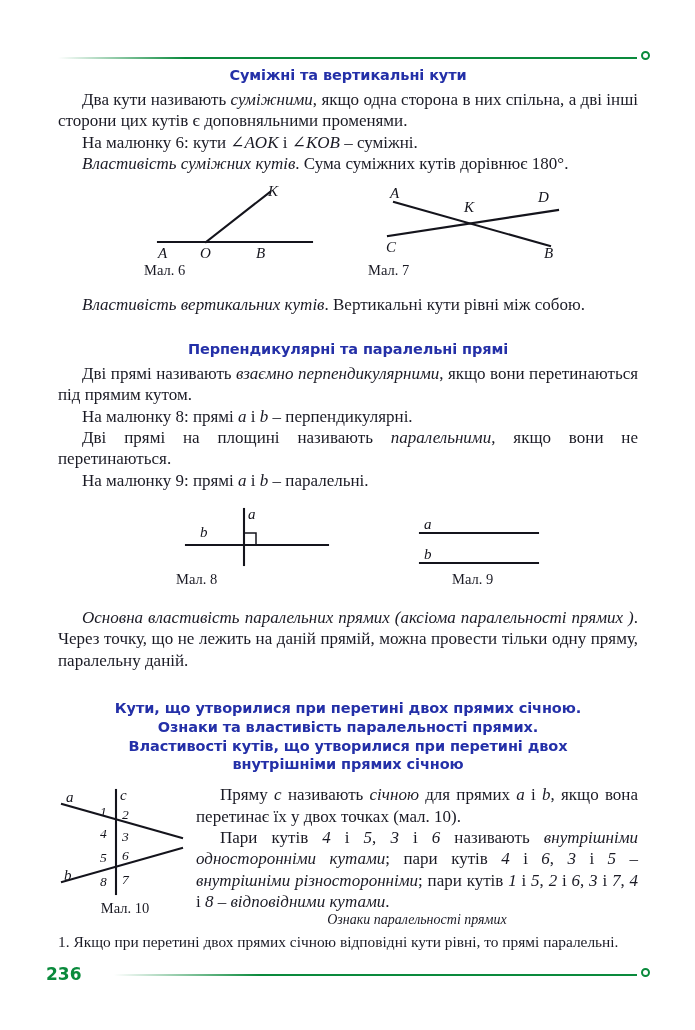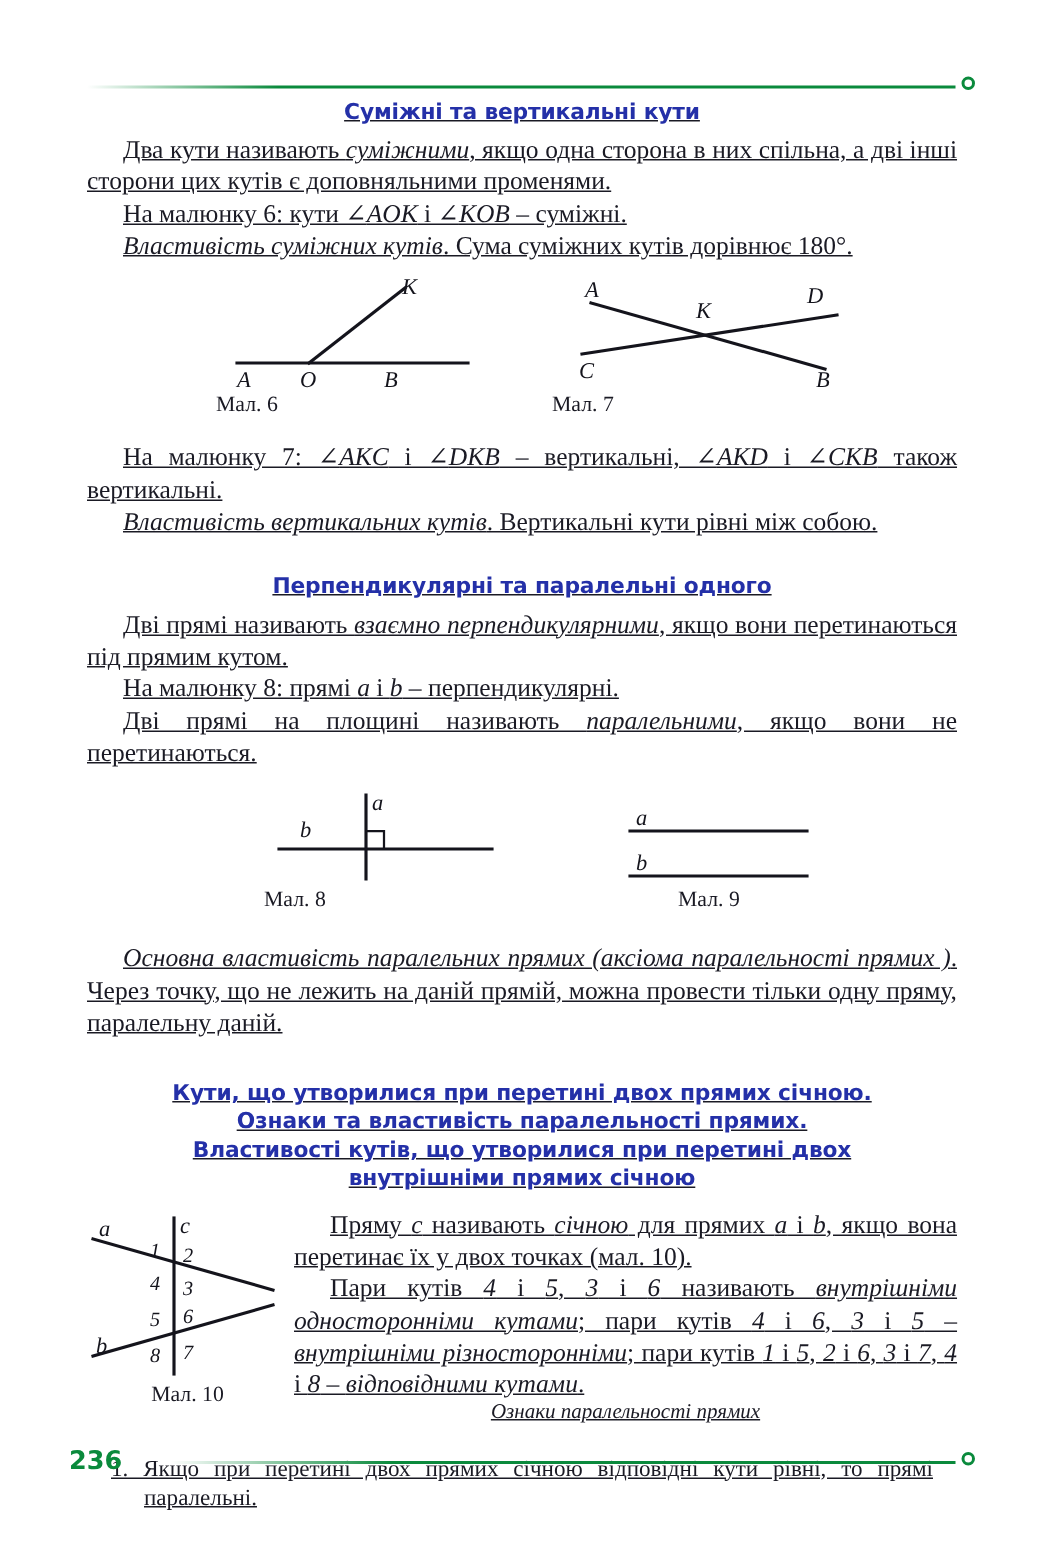--- a/index.html
+++ b/index.html
@@ -55,21 +55,20 @@
     background: #ffffff;
     box-sizing: border-box;
   }
 
   
   .page {
     position: absolute;
     left: 58px;
     top: 66px;
     width: 580px;
-    text-decoration: underline;
   }
 
   h2.sect {
     font-family: "DejaVu Sans", sans-serif;
     font-weight: bold;
     font-size: 14.5px;
     color: #2430a8;
     text-align: center;
     margin: 0 0 4px 0;
     line-height: 1.32;
@@ -133,21 +132,21 @@
     margin-top: 2px;
     padding-left: 6px;
   }
   .subhead-it {
     font-style: italic;
     font-size: 14px;
     text-align: center;
     margin: 0;
   }
   .numitem {
-    margin: 16px;
+    margin: 0;
     font-size: 15.4px;
     line-height: 1.255;
     text-align: justify;
     padding-left: 22px;
     text-indent: -22px;
   }
 
   
   .footer {
     position: absolute;
@@ -229,31 +228,31 @@
         <text class="lbl" x="170" y="18">D</text>
         <text class="lbl" x="18" y="68">C</text>
         <text class="lbl" x="176" y="74">B</text>
       </svg>
       <div class="figcap" style="position:relative;width:210px;margin-top:2px;">Мал. 7</div>
     </div>
   </div>
 
   <div class="sp14"></div>
 
-  <p class="body">На малюнку 7: ∠<i>AKC</i> і ∠<i>DKB</i> – вертикальні, ∠<i>AKD</i> і ∠<i>CKB</i> також вертикальні.</p>
   <p class="body"><i>Властивість вертикальних кутів</i>. Вертикальні кути рівні між собою.</p>
 
   <div class="sp14"></div>
   <div class="sp10"></div>
 
-  <h2 class="sect">Перпендикулярні та паралельні одного</h2>
+  <h2 class="sect">Перпендикулярні та паралельні прямі</h2>
 
   <p class="body">Дві прямі називають <i>взаємно перпендикулярними</i>, якщо вони перетинаються під прямим кутом.</p>
   <p class="body">На малюнку 8: прямі <i>a</i> і <i>b</i> – перпендикулярні.</p>
   <p class="body">Дві прямі на площині називають <i>паралельними</i>, якщо вони не перетинаються.</p>
+  <p class="body">На малюнку 9: прямі <i>a</i> і <i>b</i> – паралельні.</p>
 
   <div class="sp10"></div>
 
   <div class="figrow" style="height:92px;">
 
     <div style="position:absolute;left:118px;top:0;">
       <svg width="185" height="70" viewBox="0 0 185 70">
         <line class="stroke" x1="10" y1="44" x2="152" y2="44"></line>
         <line class="stroke" x1="68" y1="8" x2="68" y2="64"></line>
         <polyline class="stroke-thin" points="68,32 80,32 80,44"></polyline>

